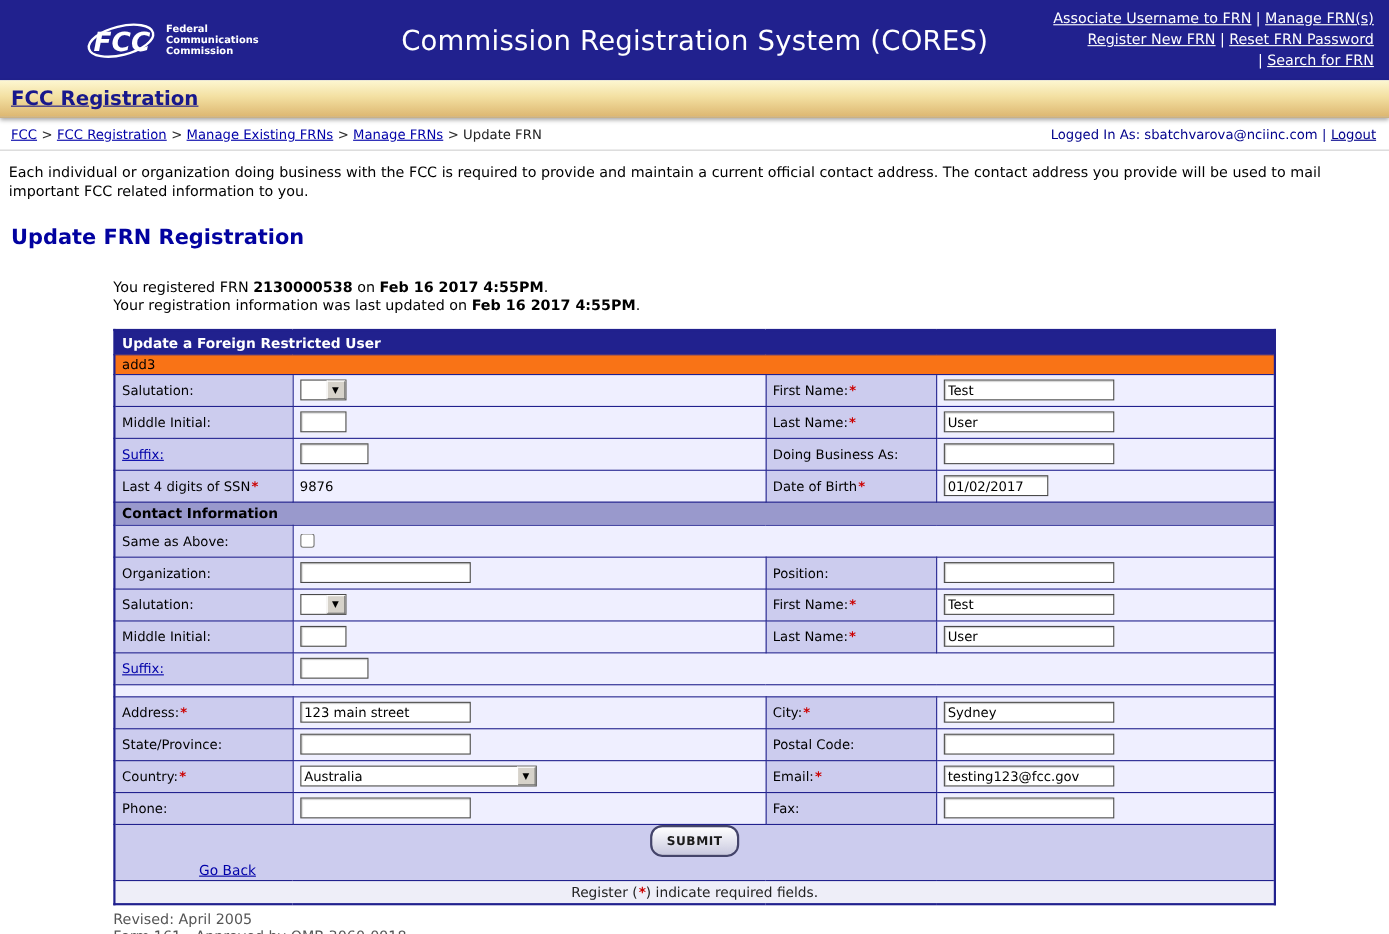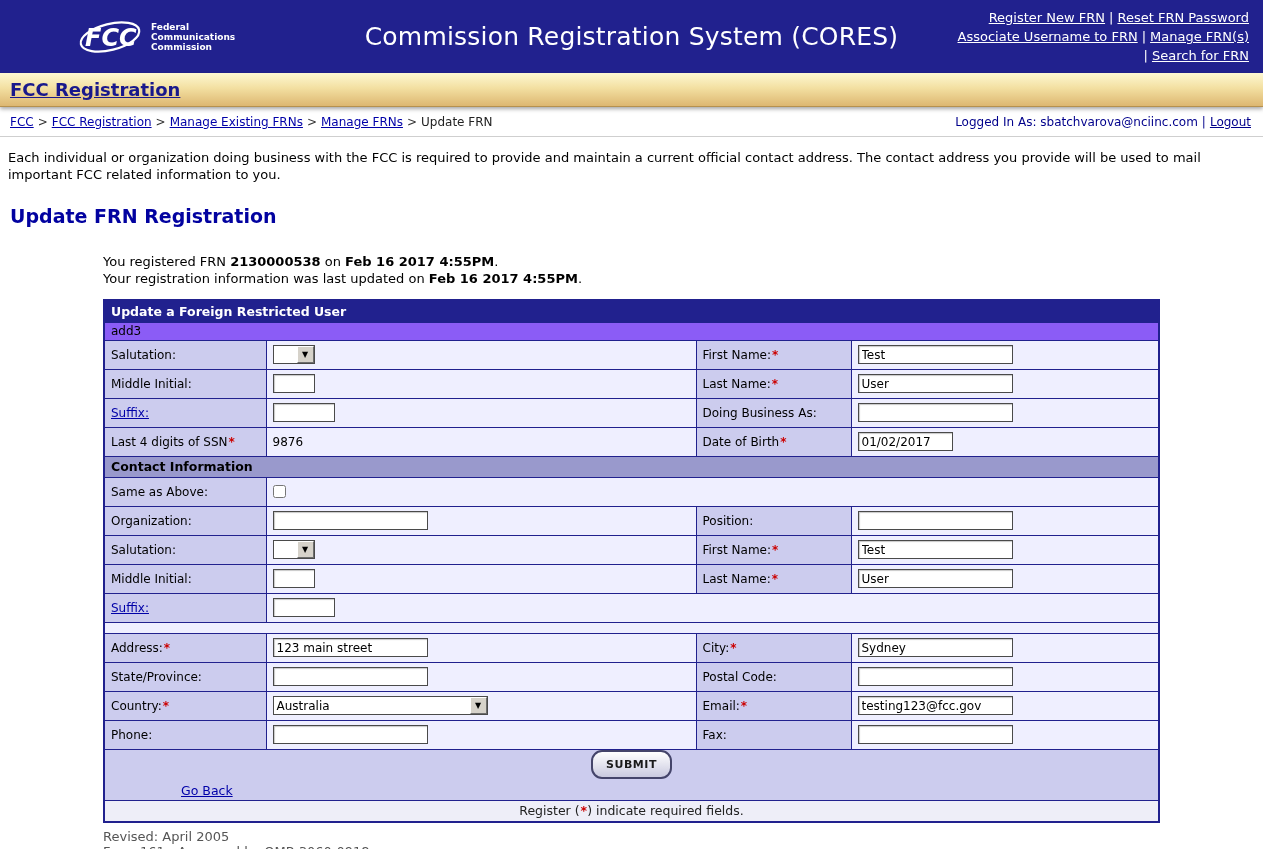--- a/index.html
+++ b/index.html
@@ -36,21 +36,21 @@
   
   .intro { margin:12px 8px 0 8px; font-size:13px; line-height:17px; color:#000; }
   .page-title { margin:22px 0 0 10px; font-size:19px; font-weight:bold; color:#0202a0; }
   .reg-info { margin:26px 0 0 103px; font-size:13px; line-height:17px; color:#000; }
 
   
   table.frn-form { margin:12px 0 0 103px; width:1055px; border-collapse:collapse; table-layout:fixed;
     border:2px solid #21218e; font-size:12px; }
   table.frn-form td { border:1px solid #21218e; padding:0 6px; vertical-align:middle; }
   .tbl-header { background:#21218e; color:#fff; font-weight:bold; font-size:12.5px; height:22px; }
-  .tbl-subheader { background:#8b5cf6; height:18px; font-size:12px; padding-left:4px; }
+  .tbl-subheader { background:#f97316; height:18px; font-size:12px; padding-left:4px; }
   td.lbl { background:#ccccee; height:29px; }
   td.val { background:#efefff; }
   .lbl-link { color:#0000a8; text-decoration:underline; }
   .req { color:#cc0000; font-weight:bold; margin-left:1px; }
   .section-cell { background:#9999cc; font-weight:bold; height:21px; font-size:12.5px;margin-top:34px; }
   .spacer-cell { background:#efefff; height:11px; padding:0; }
 
   input.txt { border:1px solid #4a4a4a; box-shadow:inset 1px 1px 1px rgba(0,0,0,0.22); height:19px;
     font:12px "DejaVu Sans", sans-serif; padding:1px 3px; background:#fff; }
   .combo { display:inline-flex; border:1px solid #4a4a4a; background:#fff; height:19px; align-items:stretch; vertical-align:middle; }
@@ -85,24 +85,24 @@
       </svg>
       <div class="org-lines">
         <span>Federal</span>
         <span>Communications</span>
         <span>Commission</span>
       </div>
     </div>
     <div class="app-title">Commission Registration System (CORES)</div>
     <div class="header-links">
       <div class="hl-row">
+        <a href="#">Associate Username to FRN</a><span class="hl-sep">|</span><a href="#">Manage FRN(s)</a>
+      </div>
+      <div class="hl-row">
         <a href="#">Register New FRN</a><span class="hl-sep">|</span><a href="#">Reset FRN Password</a>
-      </div>
-      <div class="hl-row">
-        <a href="#">Associate Username to FRN</a><span class="hl-sep">|</span><a href="#">Manage FRN(s)</a>
       </div>
       <div class="hl-row">
         <span class="hl-sep">|</span><a href="#">Search for FRN</a>
       </div>
     </div>
   </div>
 
   <div class="reg-banner">
     <a href="#">FCC Registration</a>
   </div>

